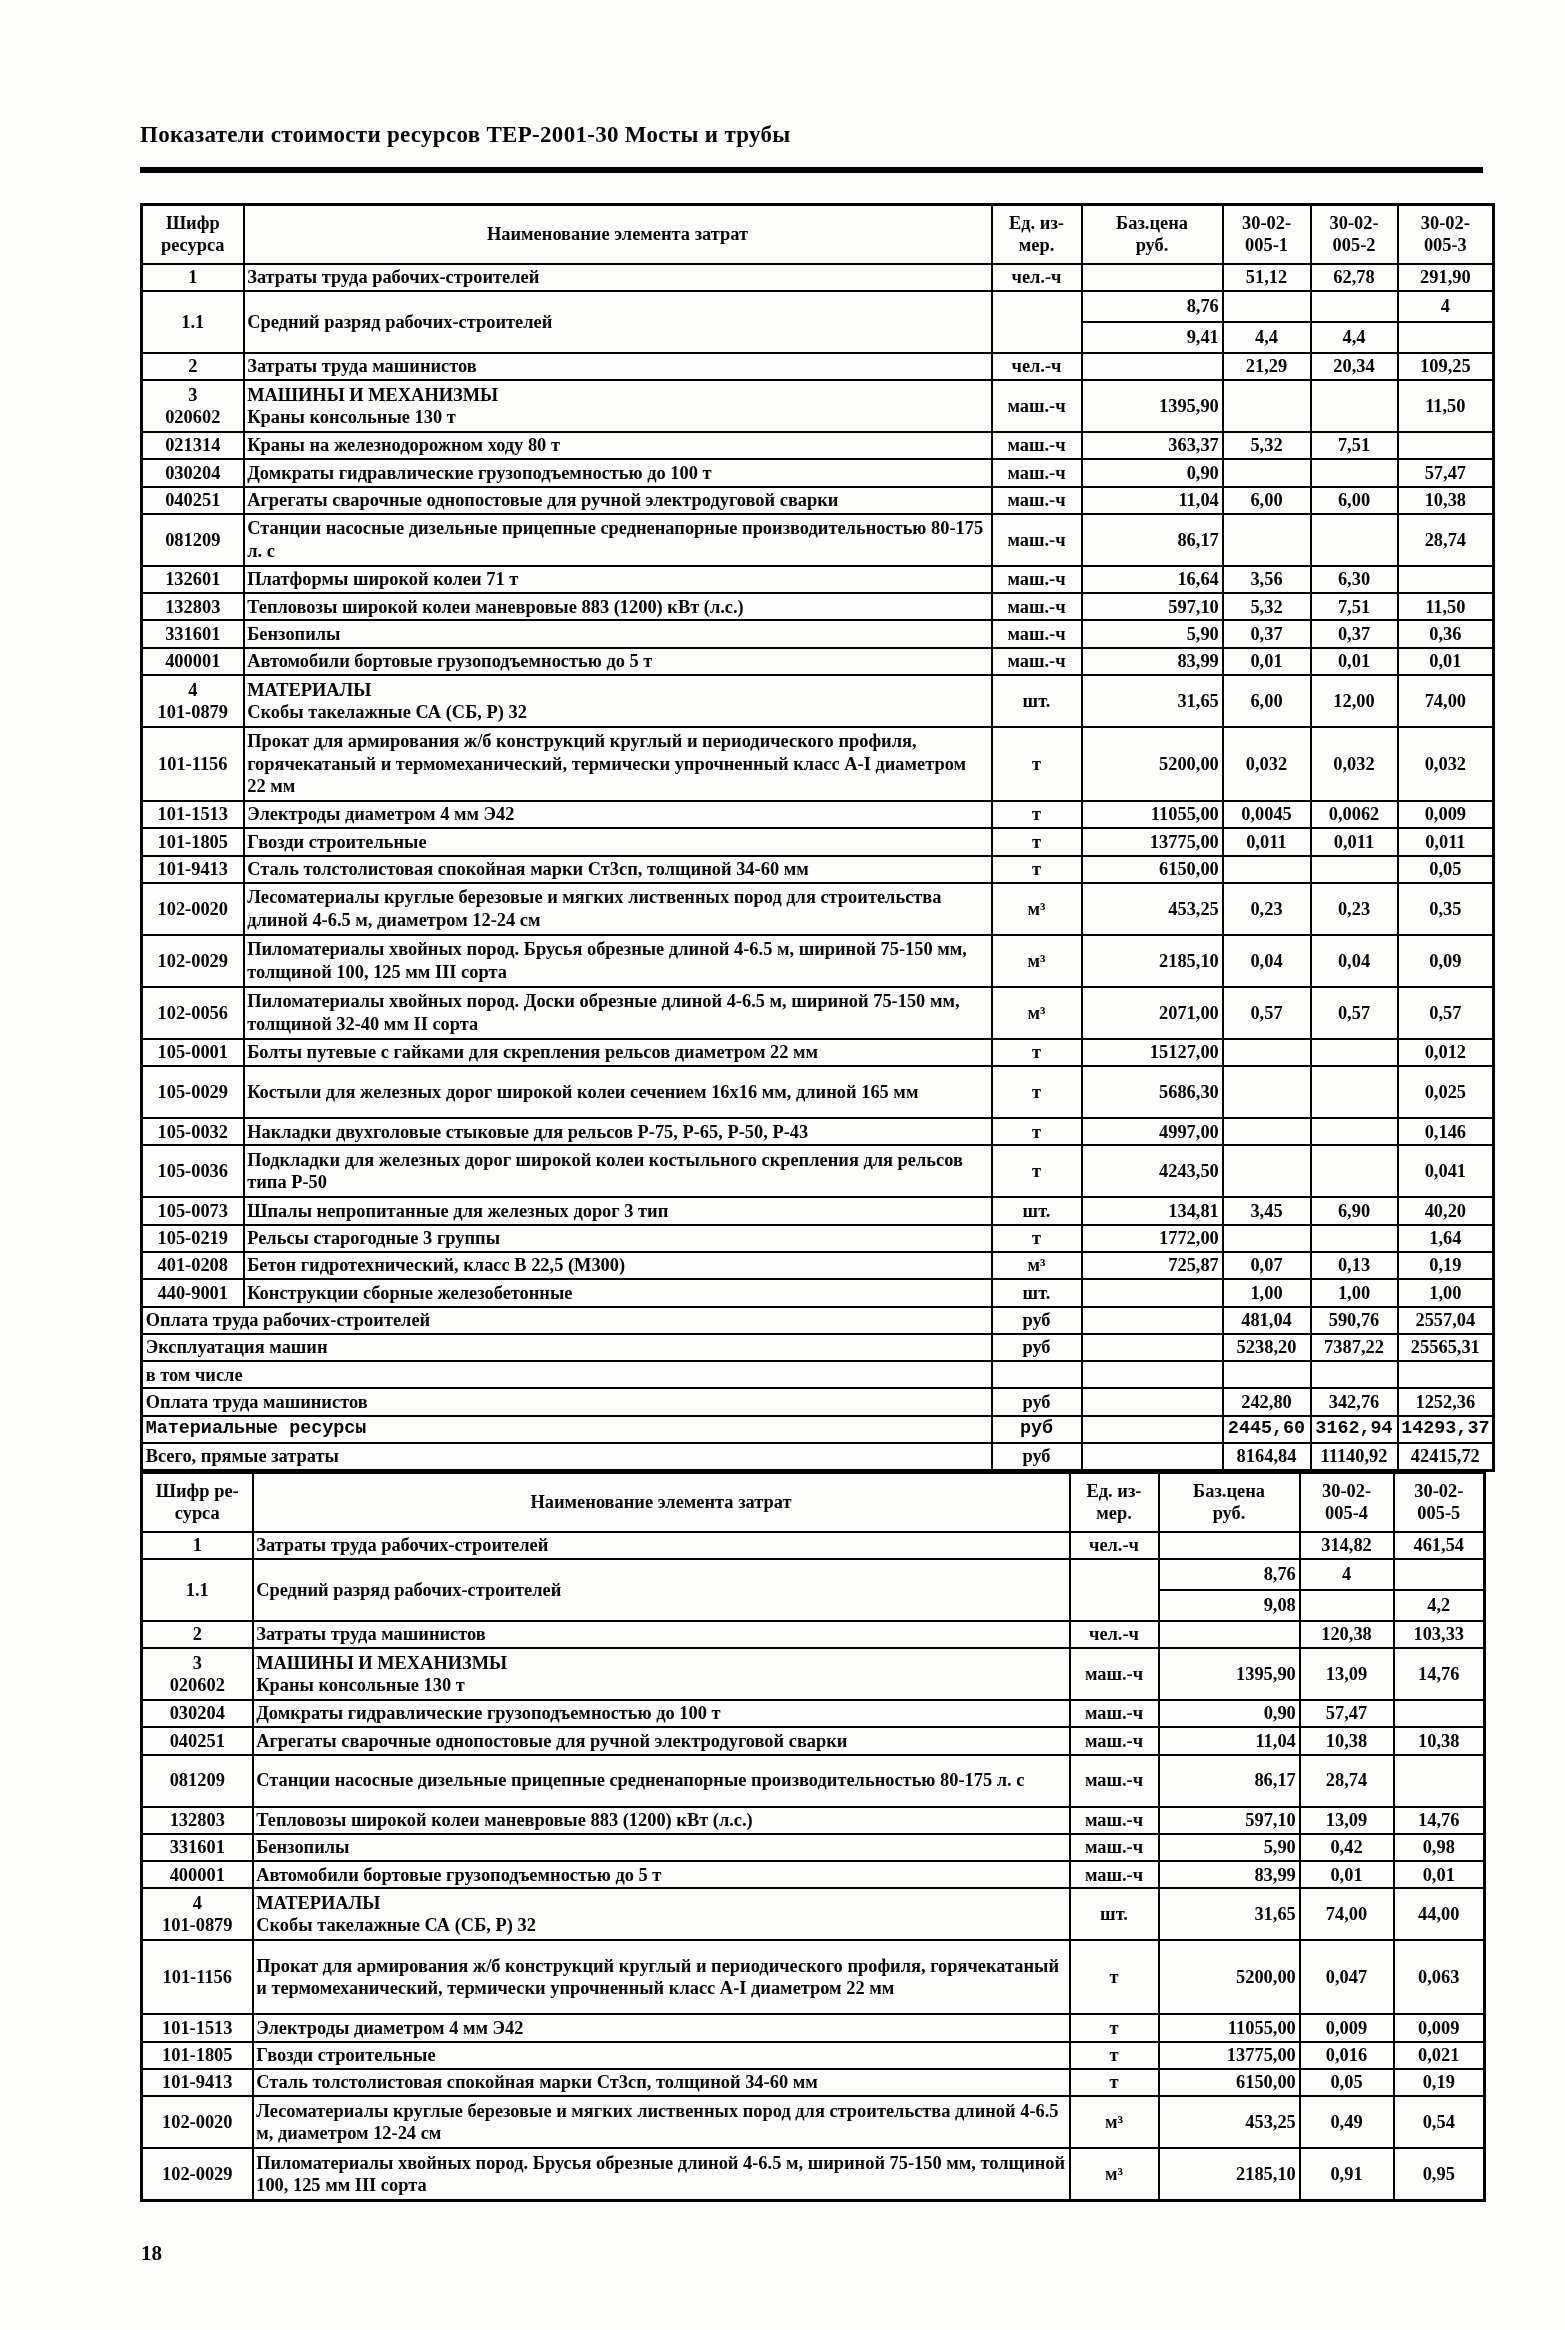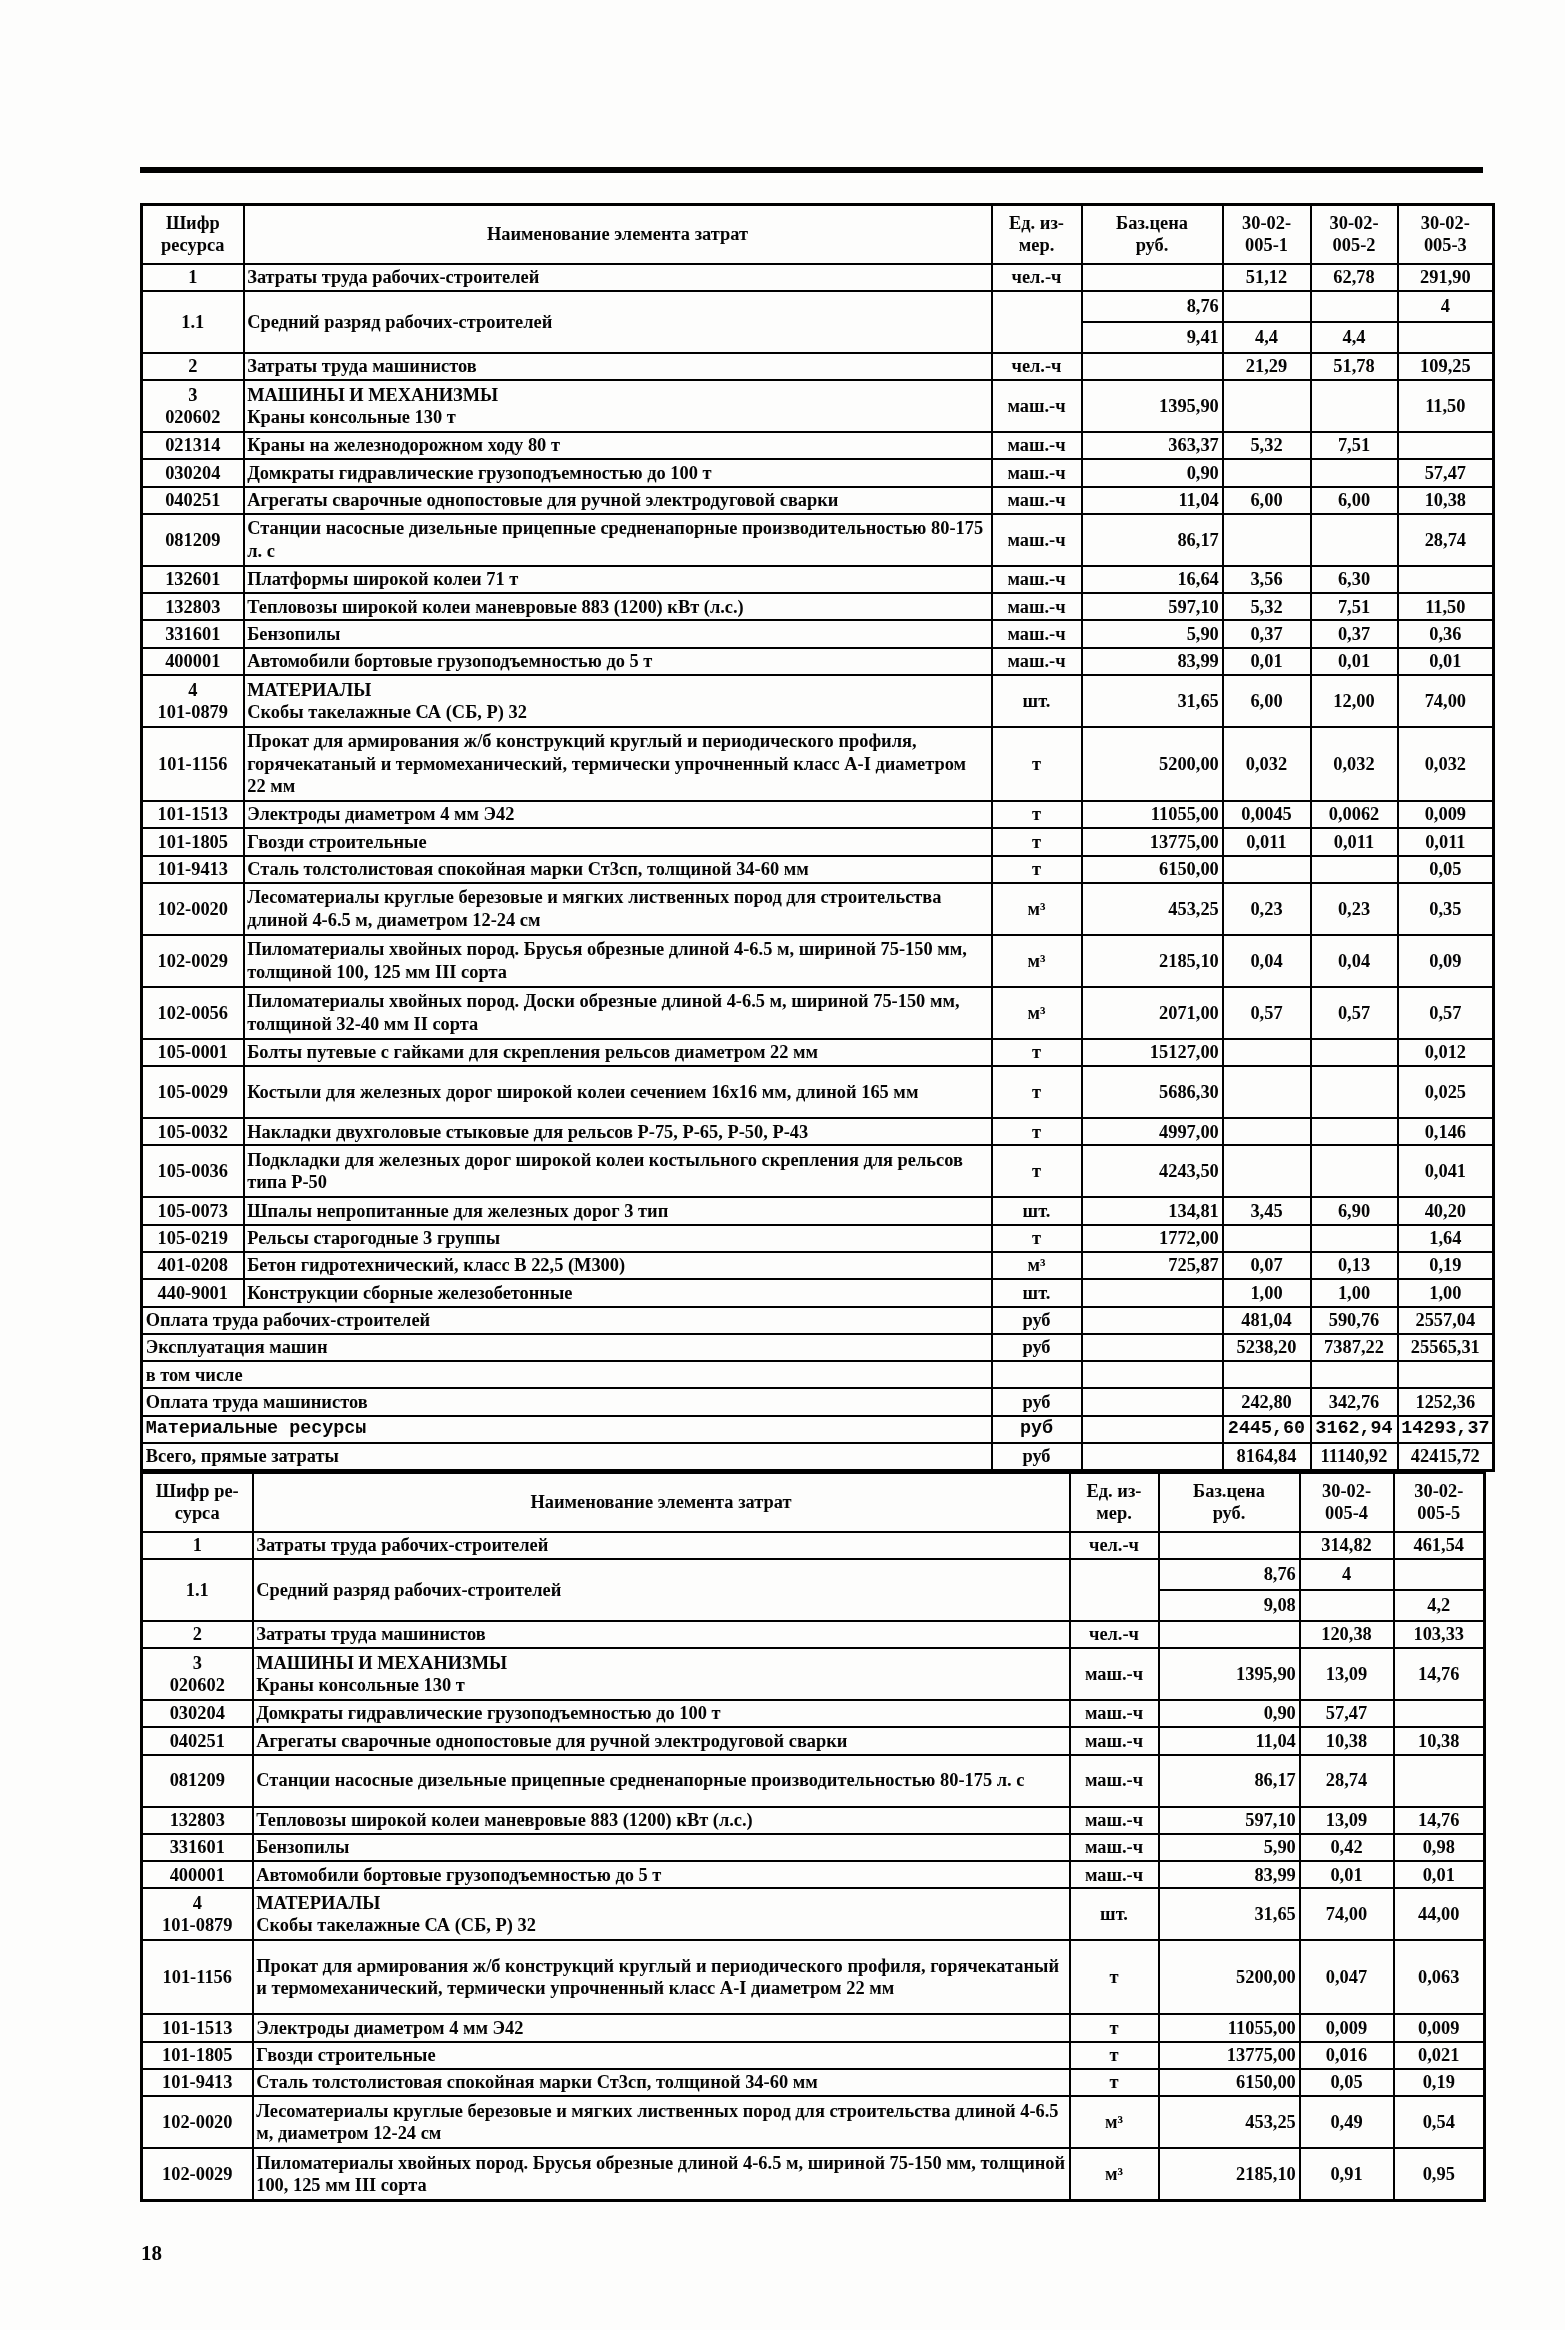--- a/index.html
+++ b/index.html
@@ -48,20 +48,21 @@
   td.base{text-align:right;padding-right:15px;}
   td.val{text-align:center;}
   td.vb{vertical-align:bottom;padding-bottom:4.8px;}
   td.summary{padding-left:53px;text-align:left;}
   .code-line,.name-line,.section-title{display:block;}
 </style>
 </head>
 <body>
 
 <div class="page">
+  <div class="doc-title">Показатели стоимости ресурсов ТЕР-2001-30 Мосты и трубы</div>
   <div class="title-rule"></div>
 
   <div class="tbl-wrap1">
     <table class="grid">
       <colgroup>
         <col style="width:102px">
           <col style="width:748px">
           <col style="width:90px">
         <col style="width:141px">
           <col style="width:88px">
@@ -107,21 +108,21 @@
             <td class="val">4,4</td>
             <td class="val">4,4</td>
             <td class="val"></td>
           </tr>
           <tr style="height: 26px;">
             <td class="code">2</td>
             <td class="name">Затраты труда машинистов</td>
             <td class="unit">чел.-ч</td>
             <td class="base"></td>
             <td class="val">21,29</td>
-            <td class="val">51,78</td>
+            <td class="val">20,34</td>
             <td class="val">109,25</td>
           </tr>
           <tr style="height: 52px;">
             <td class="code">
               <div class="code-line">3</div>
               <div class="code-line">020602</div>
             </td>
             <td class="name">
               <div class="section-title">МАШИНЫ И МЕХАНИЗМЫ</div>
               <div class="name-line">Краны консольные 130 т</div>

